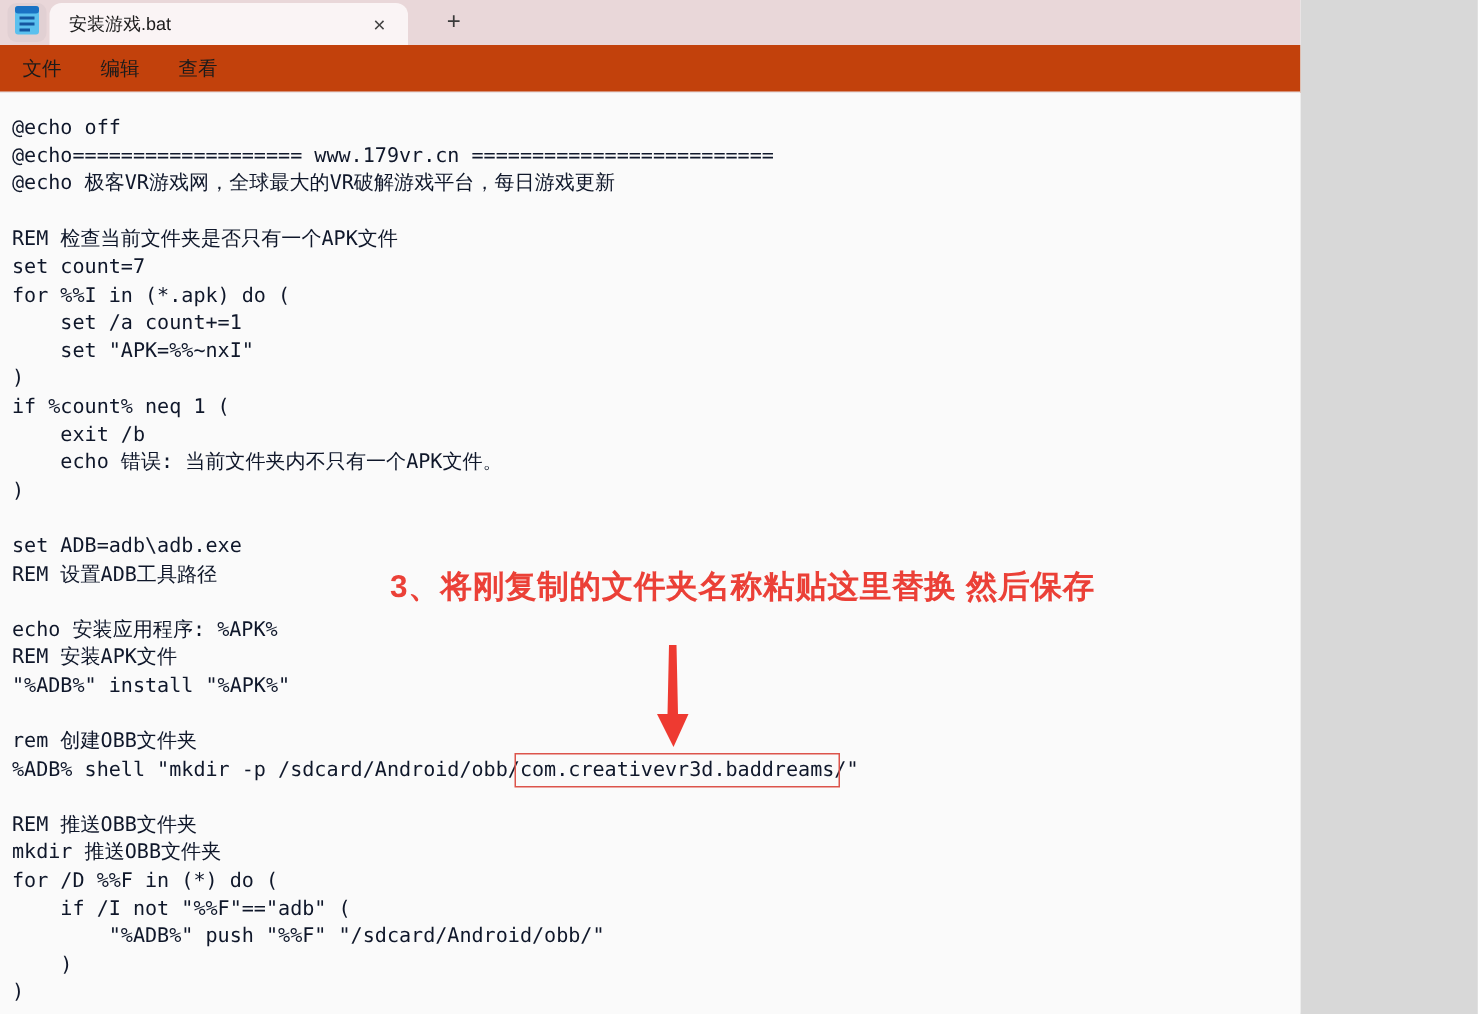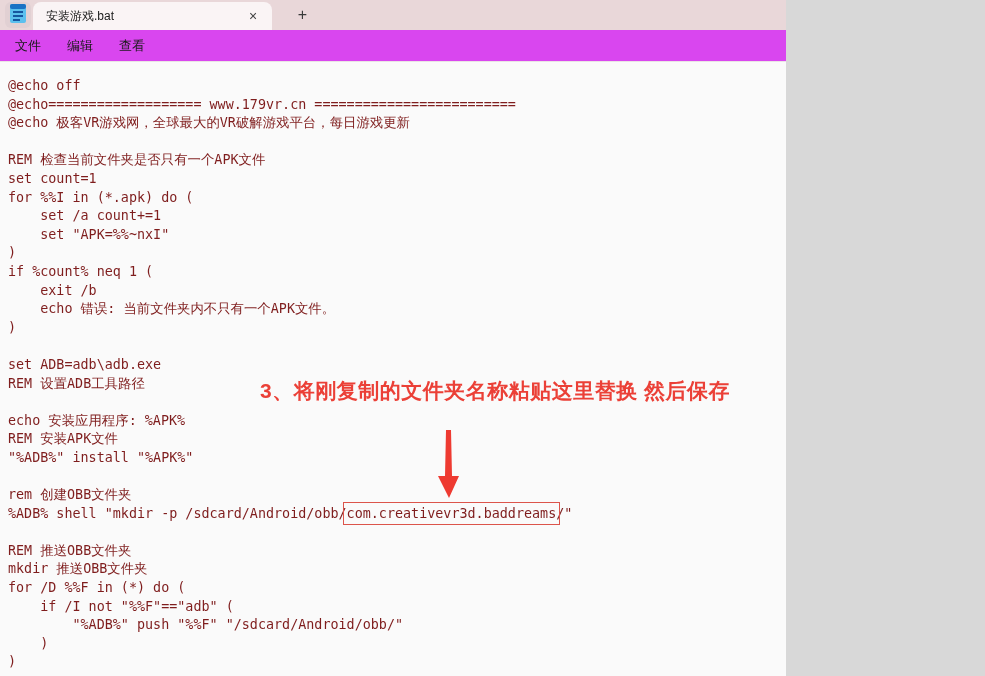--- a/index.html
+++ b/index.html
@@ -1,18 +1,18 @@
 <!DOCTYPE html>
 <html><head>
 <meta charset="utf-8">
 <style>
   * { margin:0; padding:0; box-sizing:border-box; }
   html,body { background:#d8d8d8; }
   .window {
-    position:relative; width:786px; height:676px; overflow:hidden;
+    position:relative; width:867px; height:676px; overflow:hidden;
     background:#fafafa;
     font-family:"Liberation Sans", sans-serif;
     color:#1e1e1e;
   }
   
   .titlebar {
     position:relative; height:30px; background:#e9d7d9; width:100%;
   }
   .app-icon-btn {
     position:absolute; left:5px; top:2px; width:26px; height:26px;
@@ -33,32 +33,32 @@
     display:flex; align-items:center; justify-content:center;
     font-size:14px; color:#434343; cursor:default;
   }
   .new-tab-btn {
     position:absolute; left:290px; top:3px; width:25px; height:24px;
     border-radius:4px; display:flex; align-items:center; justify-content:center;
     font-size:16px; color:#3a3a3a;
   }
   
   .menubar {
-    height:32px; background:#d946ef; border-bottom:1px solid #eae4e5;
+    height:32px; background:#c2410c; border-bottom:1px solid #eae4e5;
     display:flex; align-items:center; padding-left:2px;
   }
   .menu-item {
     padding:5px 13px; font-size:13px; color:#1b1b1b; border-radius:5px;
   }
   
   .editor {
     position:relative; height:613px; background:#fafafa;
     padding:15px 8px 0 8px;
     font-family:"DejaVu Sans Mono","Liberation Mono",monospace;
-    font-size:13.4px; line-height:18.6px; color:#7f1d1d;
+    font-size:13.4px; line-height:18.6px; color:#0f172a;
     cursor:text; overflow:hidden;
   }
   .code-line { height:18.6px; white-space:pre; }
   .code-boxed {
     outline:1px solid #dc544b; outline-offset:3px;text-align:center;
   }
   
   .annotation-text {
     position:absolute; left:260px; top:377px;
     font-size:21px; font-weight:700; color:#eb4037;
@@ -100,21 +100,21 @@
       <div class="menu-item">编辑</div>
       <div class="menu-item">查看</div>
     </div>
 
   <div class="editor" id="editor">
       <div class="code-line">@echo off</div>
       <div class="code-line">@echo=================== www.179vr.cn =========================</div>
       <div class="code-line">@echo 极客VR游戏网，全球最大的VR破解游戏平台，每日游戏更新</div>
       <div class="code-line"></div>
       <div class="code-line">REM 检查当前文件夹是否只有一个APK文件</div>
-      <div class="code-line">set count=1</div>
+      <div class="code-line">set count=7</div>
       <div class="code-line">for %%I in (*.apk) do (</div>
       <div class="code-line">    set /a count+=1</div>
       <div class="code-line">    set "APK=%%~nxI"</div>
       <div class="code-line">)</div>
       <div class="code-line">if %count% neq 1 (</div>
       <div class="code-line">    exit /b</div>
       <div class="code-line">    echo 错误: 当前文件夹内不只有一个APK文件。</div>
       <div class="code-line">)</div>
       <div class="code-line"></div>
       <div class="code-line">set ADB=adb\adb.exe</div>

